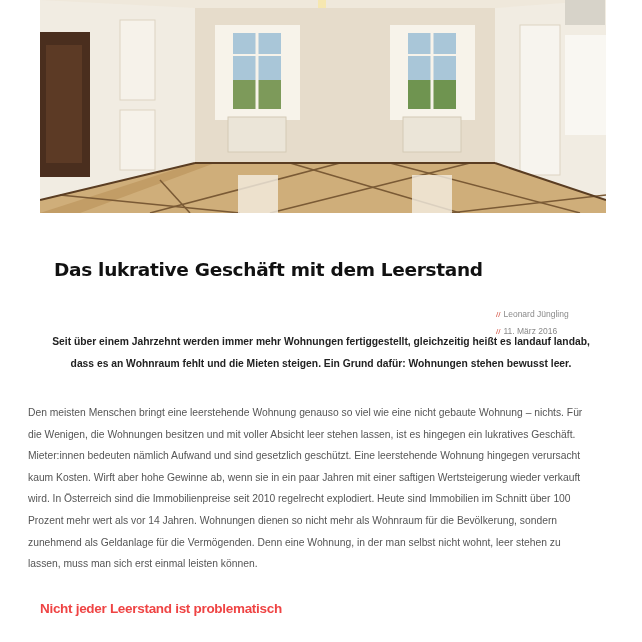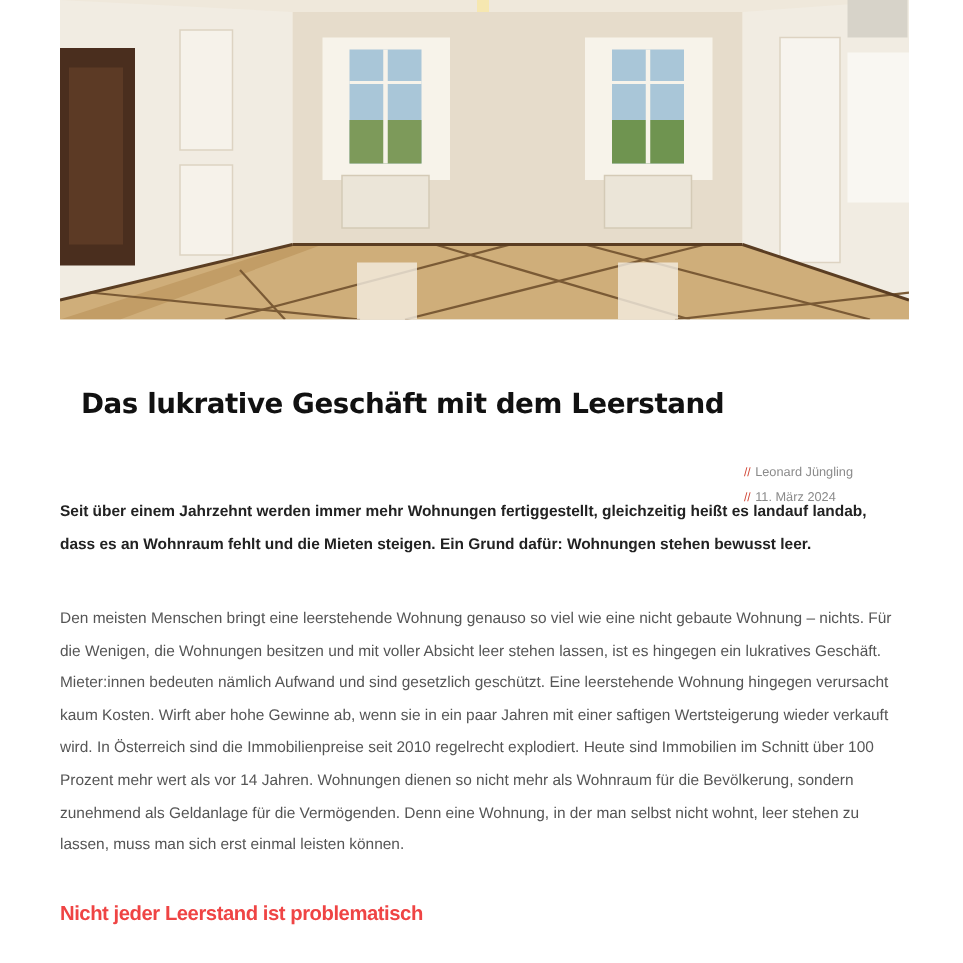--- a/index.html
+++ b/index.html
@@ -2,22 +2,22 @@
 <html><head>
 <meta charset="utf-8">
 <style>
   html, body { margin: 0; padding: 0; background: #ffffff; }
   body { width: 642px; height: 642px; overflow: hidden; position: relative; font-family: "Liberation Sans", sans-serif; }
   .hero { position: absolute; left: 40px; top: 0; width: 566px; height: 213px; overflow: hidden; background: #d9cbb2; }
   .hero svg { display: block; width: 566px; height: 213px; }
   .title { position: absolute; left: 42px; top: 247px; margin: 12px; font-family: "DejaVu Sans", sans-serif; font-weight: bold; font-size: 18.5px; letter-spacing: -0.3px; color: #111; white-space: nowrap; }
   .byline { position: absolute; left: 496px; top: 292px; font-size: 8.5px; color: #8a8a8a; line-height: 16px; margin-top: 14px; }
   .byline .mark { color: #d24a3a; margin-right: 3px; font-size: 8px; }
-  .lead { position: absolute; left: 40px; top: 331px; width: 562px; margin: 0; font-size: 10.3px; font-weight: bold; color: #222; line-height: 21.5px; }
-  .body { position: absolute; left: 40px; top: 402px; width: 562px; margin: 0; font-size: 10.3px; color: #555; line-height: 21.6px; }
+  .lead { position: absolute; left: 40px; top: 331px; width: 562px; margin: 0; font-size: 10.3px; font-weight: bold; color: #222; line-height: 21.5px; text-align: center; }
+  .body { position: absolute; left: 28px; top: 402px; width: 562px; margin: 0; font-size: 10.3px; color: #555; line-height: 21.6px; }
   .subhead { position: absolute; left: 40px; top: 601px; margin: 0; font-size: 13.5px; font-weight: bold; color: #ef4444; letter-spacing: -0.3px; }
 </style>
 </head>
 <body>
 
 <div class="hero">
   <svg viewBox="0 0 566 213" preserveAspectRatio="none">
     <rect x="0" y="0" width="566" height="213" fill="#efe8db"></rect>
 
     <rect x="155" y="8" width="300" height="155" fill="#e6dccb"></rect>
@@ -71,21 +71,21 @@
   </svg>
 </div>
 
 <h1 class="title">Das lukrative Geschäft mit dem Leerstand</h1>
 
 <div class="byline">
   <div>
     <span class="mark">//</span><span>Leonard Jüngling</span>
   </div>
   <div>
-    <span class="mark">//</span><span>11. März 2024</span>
+    <span class="mark">//</span><span>11. März 2016</span>
   </div>
 </div>
 
 <p class="lead">Seit über einem Jahrzehnt werden immer mehr Wohnungen fertiggestellt, gleichzeitig heißt es landauf landab, dass es an Wohnraum fehlt und die Mieten steigen. Ein Grund dafür: Wohnungen stehen bewusst leer.</p>
 
 <p class="body">Den meisten Menschen bringt eine leerstehende Wohnung genauso so viel wie eine nicht gebaute Wohnung – nichts. Für die Wenigen, die Wohnungen besitzen und mit voller Absicht leer stehen lassen, ist es hingegen ein lukratives Geschäft. Mieter:innen bedeuten nämlich Aufwand und sind gesetzlich geschützt. Eine leerstehende Wohnung hingegen verursacht kaum Kosten. Wirft aber hohe Gewinne ab, wenn sie in ein paar Jahren mit einer saftigen Wertsteigerung wieder verkauft wird. In Österreich sind die Immobilienpreise seit 2010 regelrecht explodiert. Heute sind Immobilien im Schnitt über 100 Prozent mehr wert als vor 14 Jahren. Wohnungen dienen so nicht mehr als Wohnraum für die Bevölkerung, sondern zunehmend als Geldanlage für die Vermögenden. Denn eine Wohnung, in der man selbst nicht wohnt, leer stehen zu lassen, muss man sich erst einmal leisten können.</p>
 
 <h2 class="subhead">Nicht jeder Leerstand ist problematisch</h2>
 
 </body></html>

